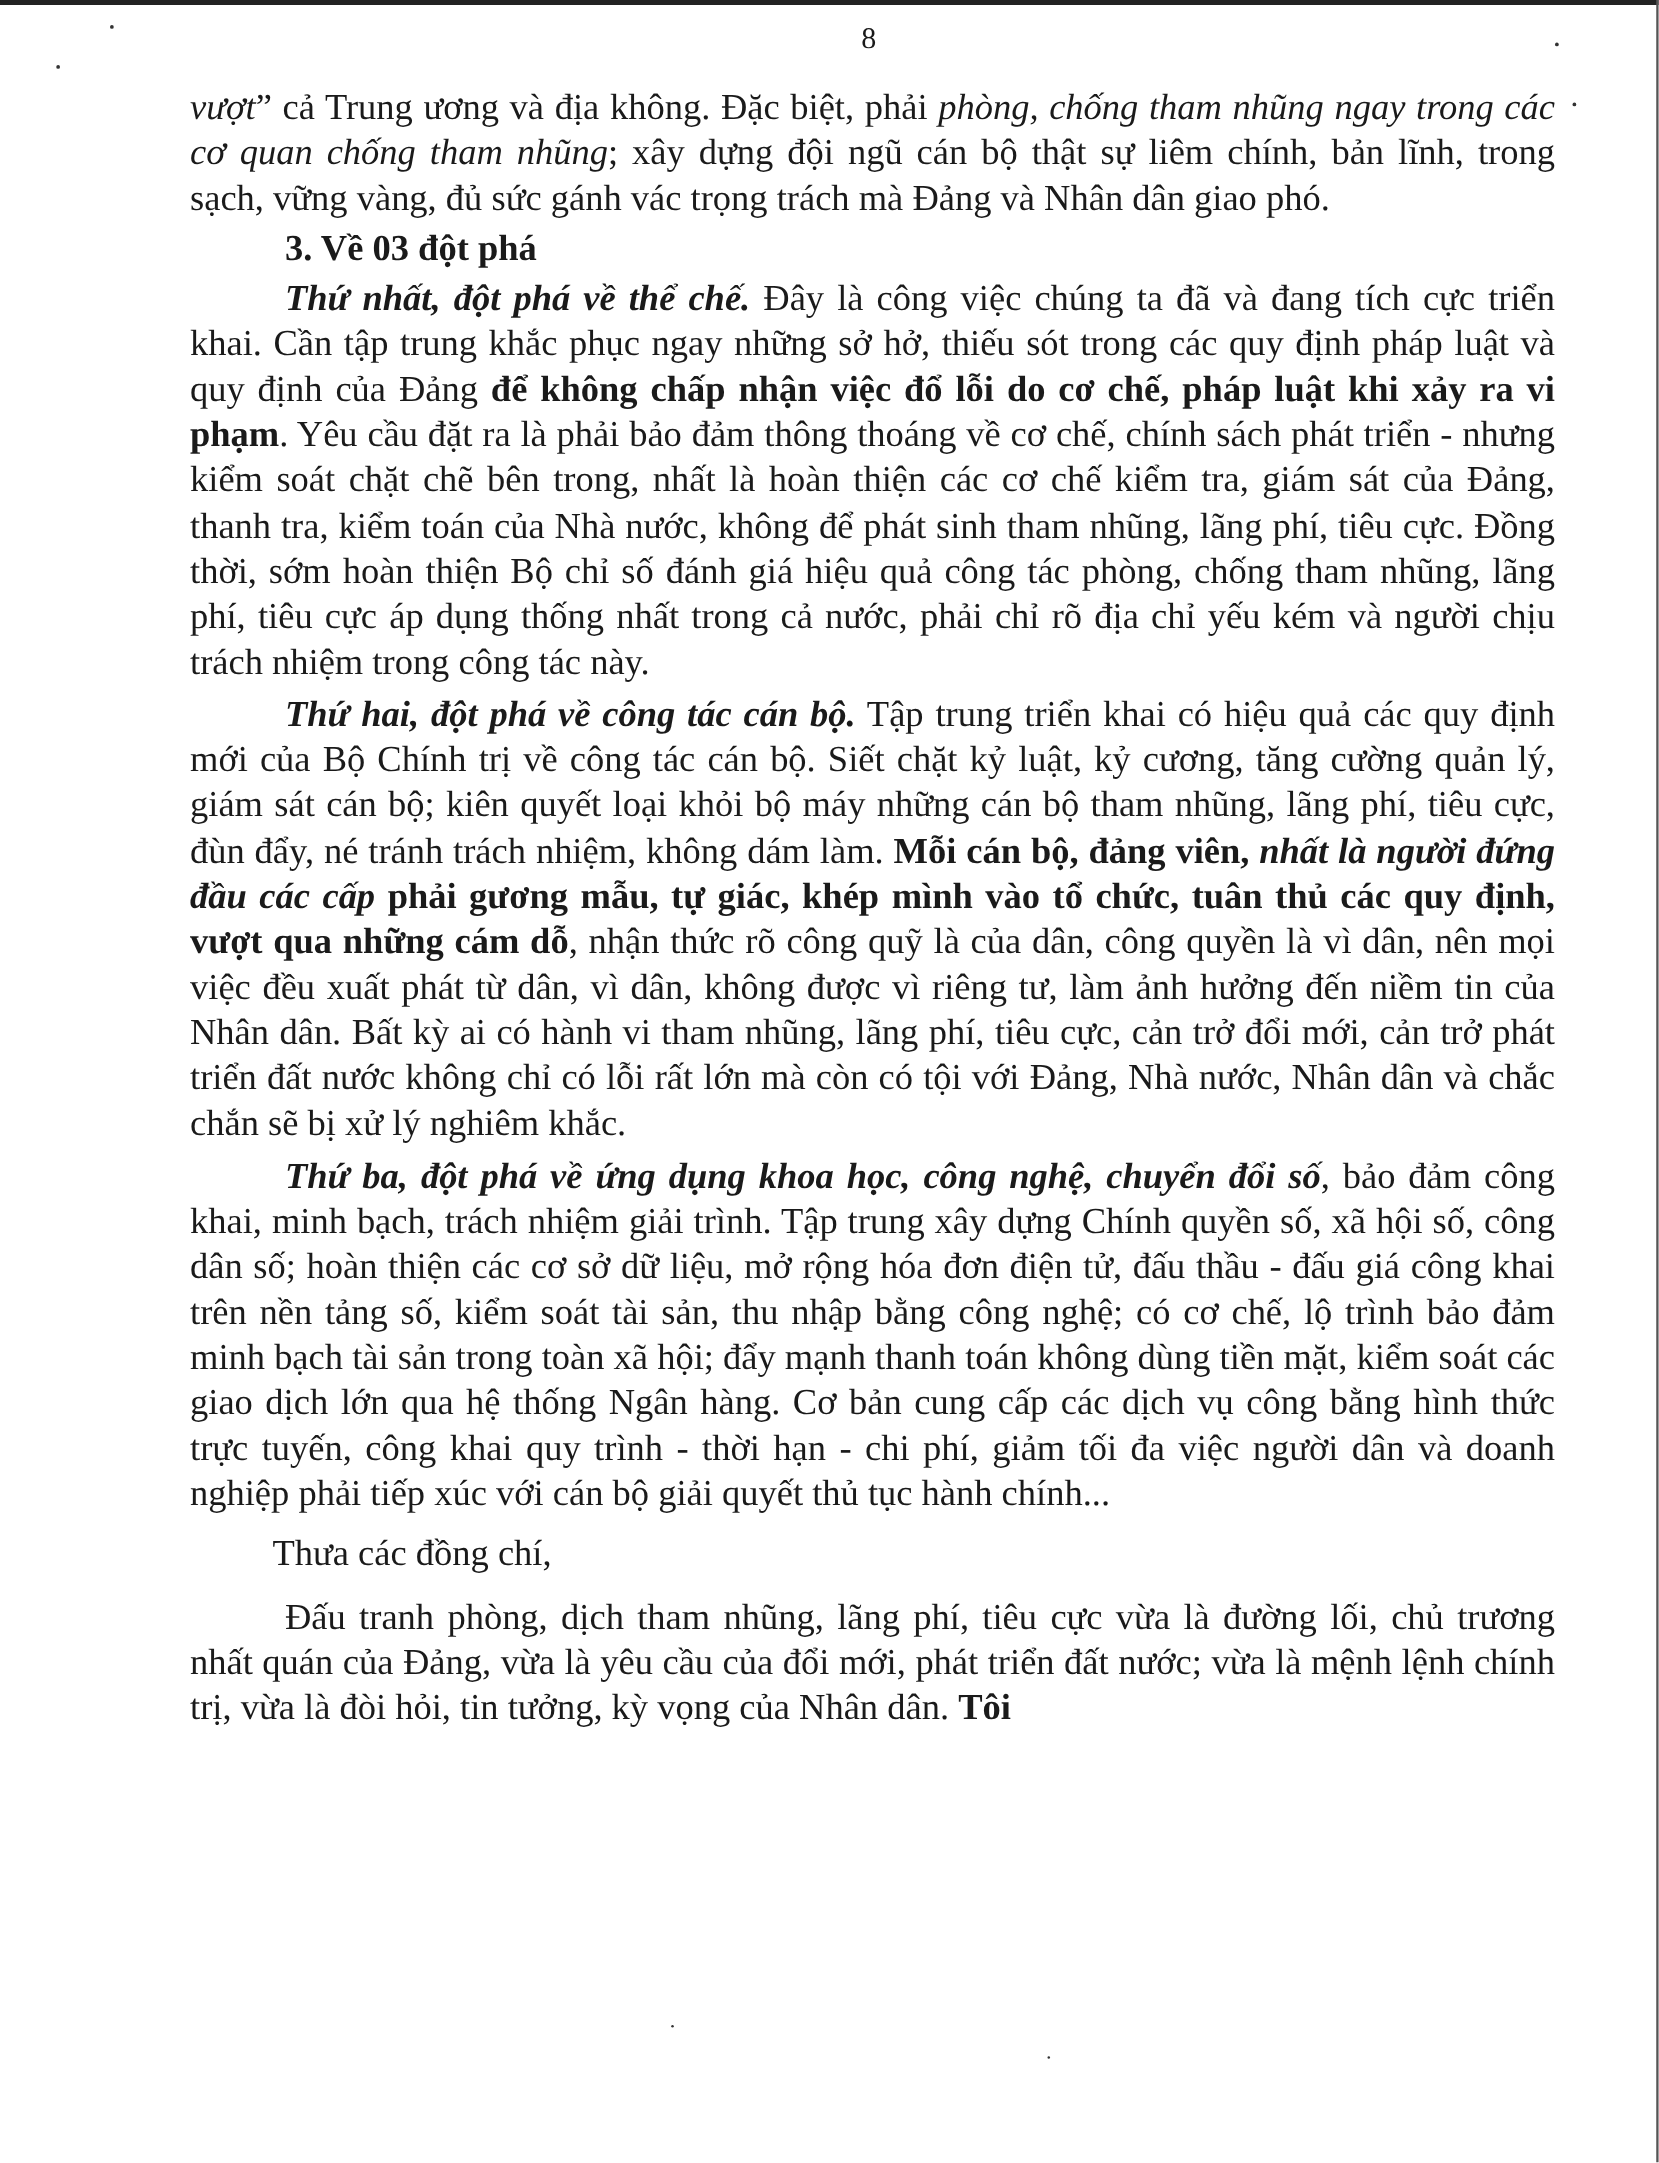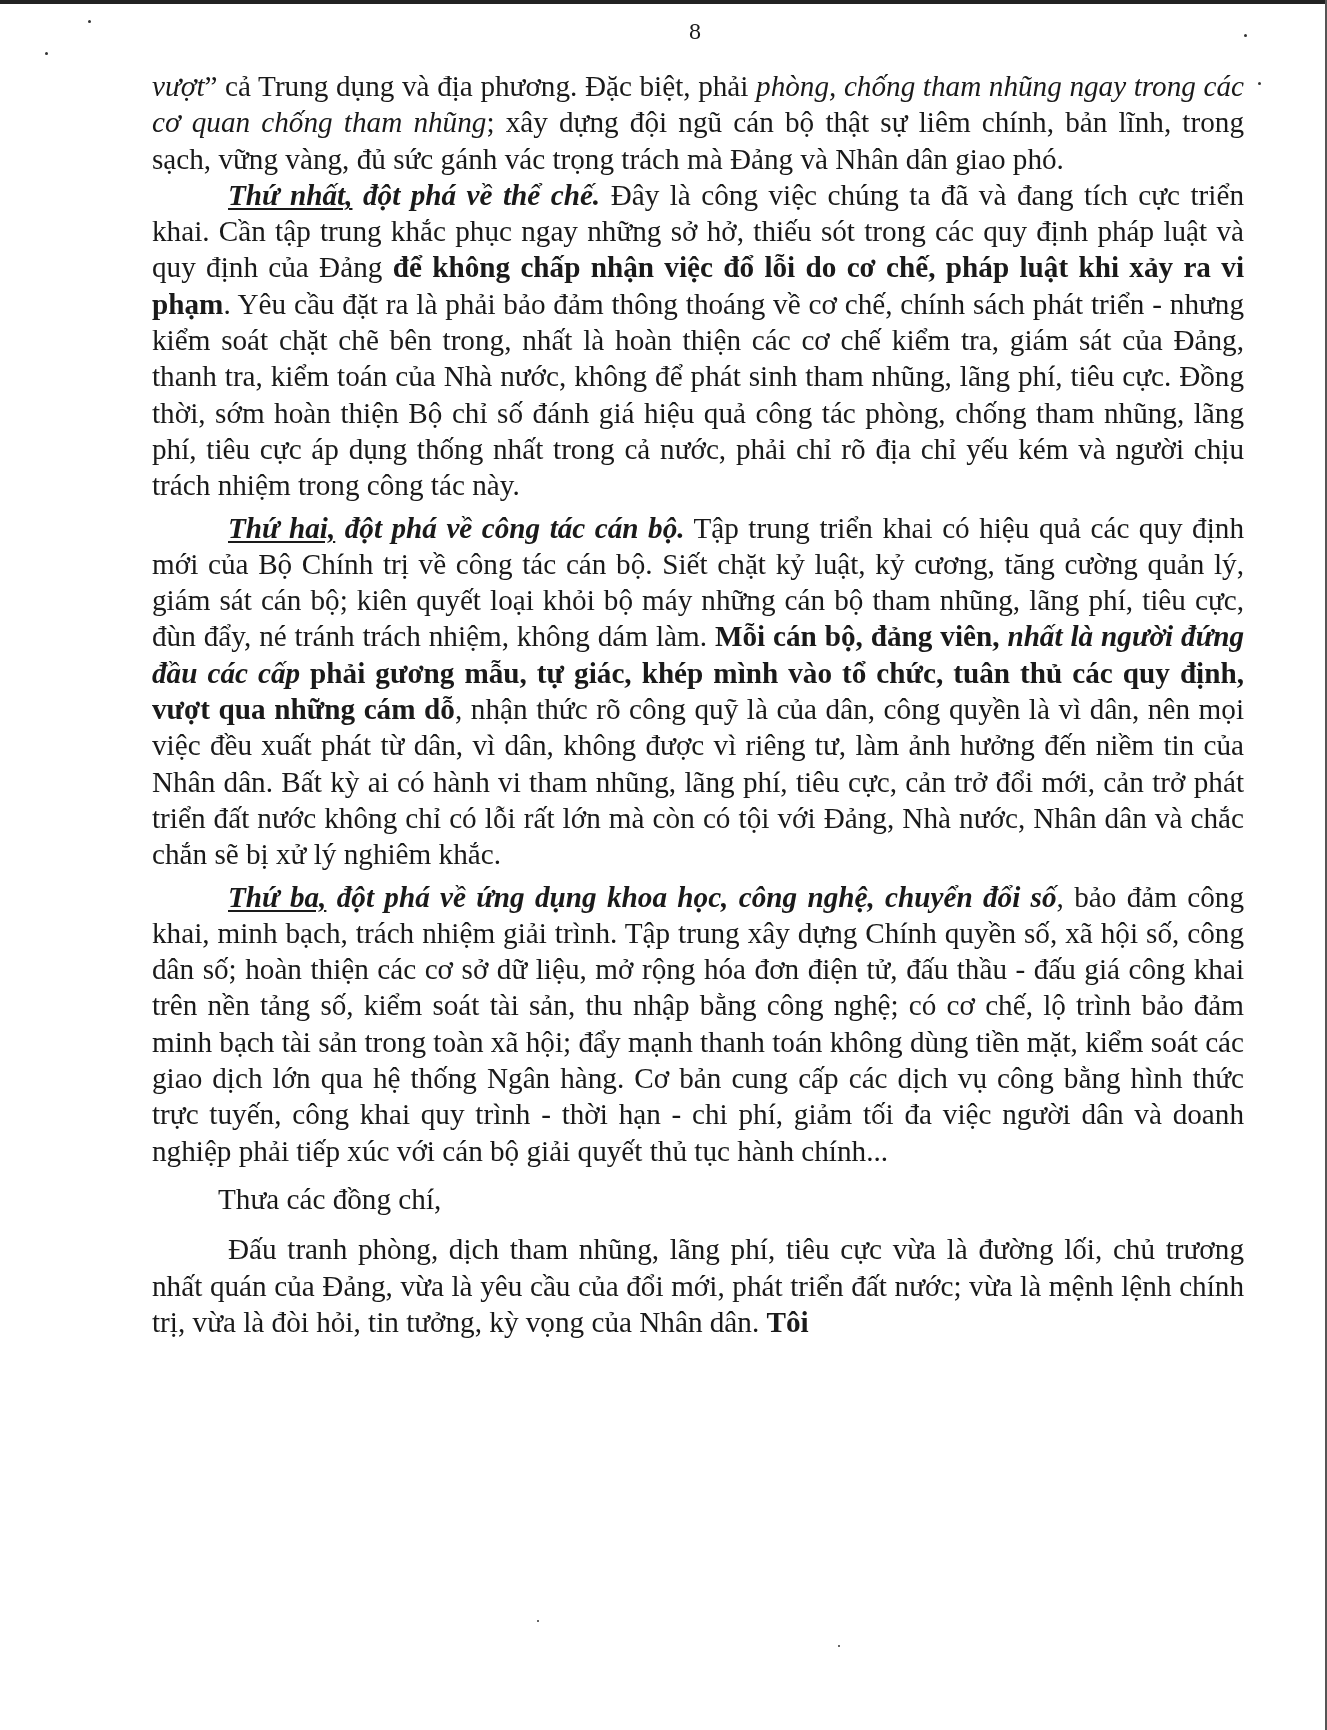--- a/index.html
+++ b/index.html
@@ -14,21 +14,21 @@
     font-size: 24px;
   }
   .content {
     position: absolute; left: 152px; top: 68px; width: 1092px;
     font-size: 29.2px; line-height: 36.3px; text-align: justify;
   }
   .content p { margin: 0; }
   .indent { text-indent: 76px; }
   .gap-before { margin-top: 6px !important; }
   .heading { font-weight: bold; text-indent: 76px; margin-top: 4px !important; margin-bottom: 4px !important; }
-  .u-bi { font-weight: bold; font-style: italic; text-decoration: underline; text-decoration-thickness: 2px; text-underline-offset: 3px; }
+  .u-bi { font-weight: bold; font-style: italic; text-decoration-thickness: 2px; text-underline-offset: 3px; }
   .bi { font-weight: bold; font-style: italic; }
   .b { font-weight: bold; }
   .i { font-style: italic; }
   .salutation { text-indent: 66px; margin-top: 12px !important; margin-bottom: 14px !important; }
   .speck { position: absolute; width: 3px; height: 3px; background: #333; border-radius: 50%; }
 </style>
 </head>
 <body>
 
 <div class="top-border"></div>
@@ -37,22 +37,23 @@
 <span class="speck" style="left:45px;top:52px;"></span>
 <span class="speck" style="left:1244px;top:34px;"></span>
 <span class="speck" style="left:1258px;top:82px;"></span>
 <span class="speck" style="left:537px;top:1620px;width:2px;height:2px;"></span>
 <span class="speck" style="left:838px;top:1645px;width:2px;height:2px;"></span>
 
 <div class="page-number">8</div>
 
 <div class="content">
 
-  <p><span class="i">vượt</span><span>” cả Trung dụng và địa phương. Đặc biệt, phải </span><span class="i">phòng, chống tham nhũng ngay trong các cơ quan chống tham nhũng</span><span>; xây dựng đội ngũ cán bộ thật sự liêm chính, bản lĩnh, trong sạch, vững vàng, đủ sức gánh vác trọng trách mà Đảng và Nhân dân giao phó.</span></p>
+  <p><span class="i">vượt</span><span>” cả Trung ương và địa không. Đặc biệt, phải </span><span class="i">phòng, chống tham nhũng ngay trong các cơ quan chống tham nhũng</span><span>; xây dựng đội ngũ cán bộ thật sự liêm chính, bản lĩnh, trong sạch, vững vàng, đủ sức gánh vác trọng trách mà Đảng và Nhân dân giao phó.</span></p>
 
+  <p class="heading">3. Về 03 đột phá</p>
 
   <p class="indent"><span class="u-bi">Thứ nhất,</span><span class="bi"> đột phá về thể chế.</span><span> Đây là công việc chúng ta đã và đang tích cực triển khai. Cần tập trung khắc phục ngay những sở hở, thiếu sót trong các quy định pháp luật và quy định của Đảng </span><span class="b">để không chấp nhận việc đổ lỗi do cơ chế, pháp luật khi xảy ra vi phạm</span><span>. Yêu cầu đặt ra là phải bảo đảm thông thoáng về cơ chế, chính sách phát triển - nhưng kiểm soát chặt chẽ bên trong, nhất là hoàn thiện các cơ chế kiểm tra, giám sát của Đảng, thanh tra, kiểm toán của Nhà nước, không để phát sinh tham nhũng, lãng phí, tiêu cực. Đồng thời, sớm hoàn thiện Bộ chỉ số đánh giá hiệu quả công tác phòng, chống tham nhũng, lãng phí, tiêu cực áp dụng thống nhất trong cả nước, phải chỉ rõ địa chỉ yếu kém và người chịu trách nhiệm trong công tác này.</span></p>
 
   <p class="indent gap-before"><span class="u-bi">Thứ hai,</span><span class="bi"> đột phá về công tác cán bộ.</span><span> Tập trung triển khai có hiệu quả các quy định mới của Bộ Chính trị về công tác cán bộ. Siết chặt kỷ luật, kỷ cương, tăng cường quản lý, giám sát cán bộ; kiên quyết loại khỏi bộ máy những cán bộ tham nhũng, lãng phí, tiêu cực, đùn đẩy, né tránh trách nhiệm, không dám làm. </span><span class="b">Mỗi cán bộ, đảng viên, </span><span class="bi">nhất là người đứng đầu các cấp</span><span class="b"> phải gương mẫu, tự giác, khép mình vào tổ chức, tuân thủ các quy định, vượt qua những cám dỗ</span><span>, nhận thức rõ công quỹ là của dân, công quyền là vì dân, nên mọi việc đều xuất phát từ dân, vì dân, không được vì riêng tư, làm ảnh hưởng đến niềm tin của Nhân dân. Bất kỳ ai có hành vi tham nhũng, lãng phí, tiêu cực, cản trở đổi mới, cản trở phát triển đất nước không chỉ có lỗi rất lớn mà còn có tội với Đảng, Nhà nước, Nhân dân và chắc chắn sẽ bị xử lý nghiêm khắc.</span></p>
 
   <p class="indent gap-before"><span class="u-bi">Thứ ba,</span><span class="bi"> đột phá về ứng dụng khoa học, công nghệ, chuyển đổi số</span><span>, bảo đảm công khai, minh bạch, trách nhiệm giải trình. Tập trung xây dựng Chính quyền số, xã hội số, công dân số; hoàn thiện các cơ sở dữ liệu, mở rộng hóa đơn điện tử, đấu thầu - đấu giá công khai trên nền tảng số, kiểm soát tài sản, thu nhập bằng công nghệ; có cơ chế, lộ trình bảo đảm minh bạch tài sản trong toàn xã hội; đẩy mạnh thanh toán không dùng tiền mặt, kiểm soát các giao dịch lớn qua hệ thống Ngân hàng. Cơ bản cung cấp các dịch vụ công bằng hình thức trực tuyến, công khai quy trình - thời hạn - chi phí, giảm tối đa việc người dân và doanh nghiệp phải tiếp xúc với cán bộ giải quyết thủ tục hành chính...</span></p>
 
   <p class="salutation">Thưa các đồng chí,</p>
 
   <p class="indent"><span>Đấu tranh phòng, dịch tham nhũng, lãng phí, tiêu cực vừa là đường lối, chủ trương nhất quán của Đảng, vừa là yêu cầu của đổi mới, phát triển đất nước; vừa là mệnh lệnh chính trị, vừa là đòi hỏi, tin tưởng, kỳ vọng của Nhân dân. </span><span class="b">Tôi</span></p>

